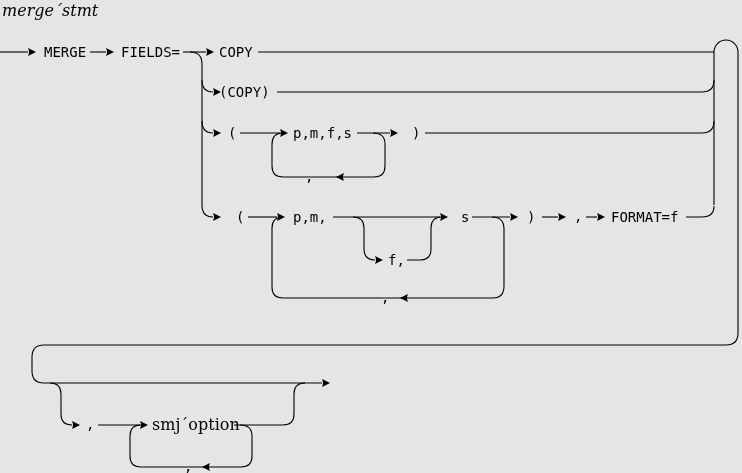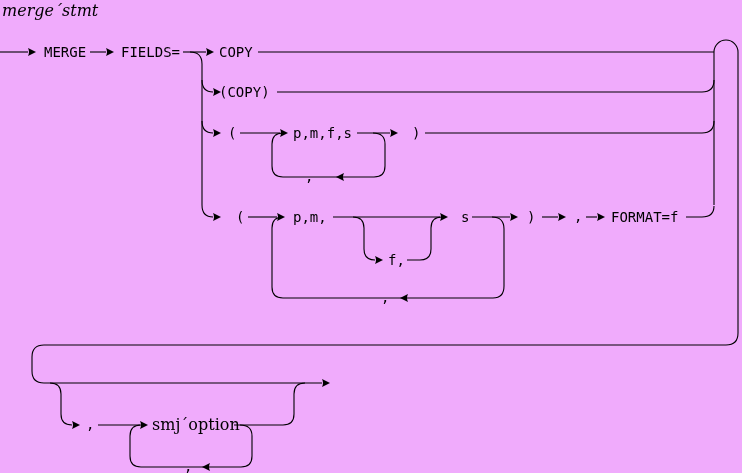--- a/index.html
+++ b/index.html
@@ -4,21 +4,21 @@
 <style>
   html, body {
     margin: 0;
     padding: 0;
     background: #ffffff;
   }
   .stage {
     position: relative;
     width: 742px;
     height: 473px;
-    background: #f0abfc;
+    background: #e5e5e5;
     overflow: hidden;
   }
   svg { display: block; }
   .rail {
     fill: none;
     stroke: #000000;
     stroke-width: 1.1;
     stroke-linecap: butt;
     stroke-linejoin: round;
   }

